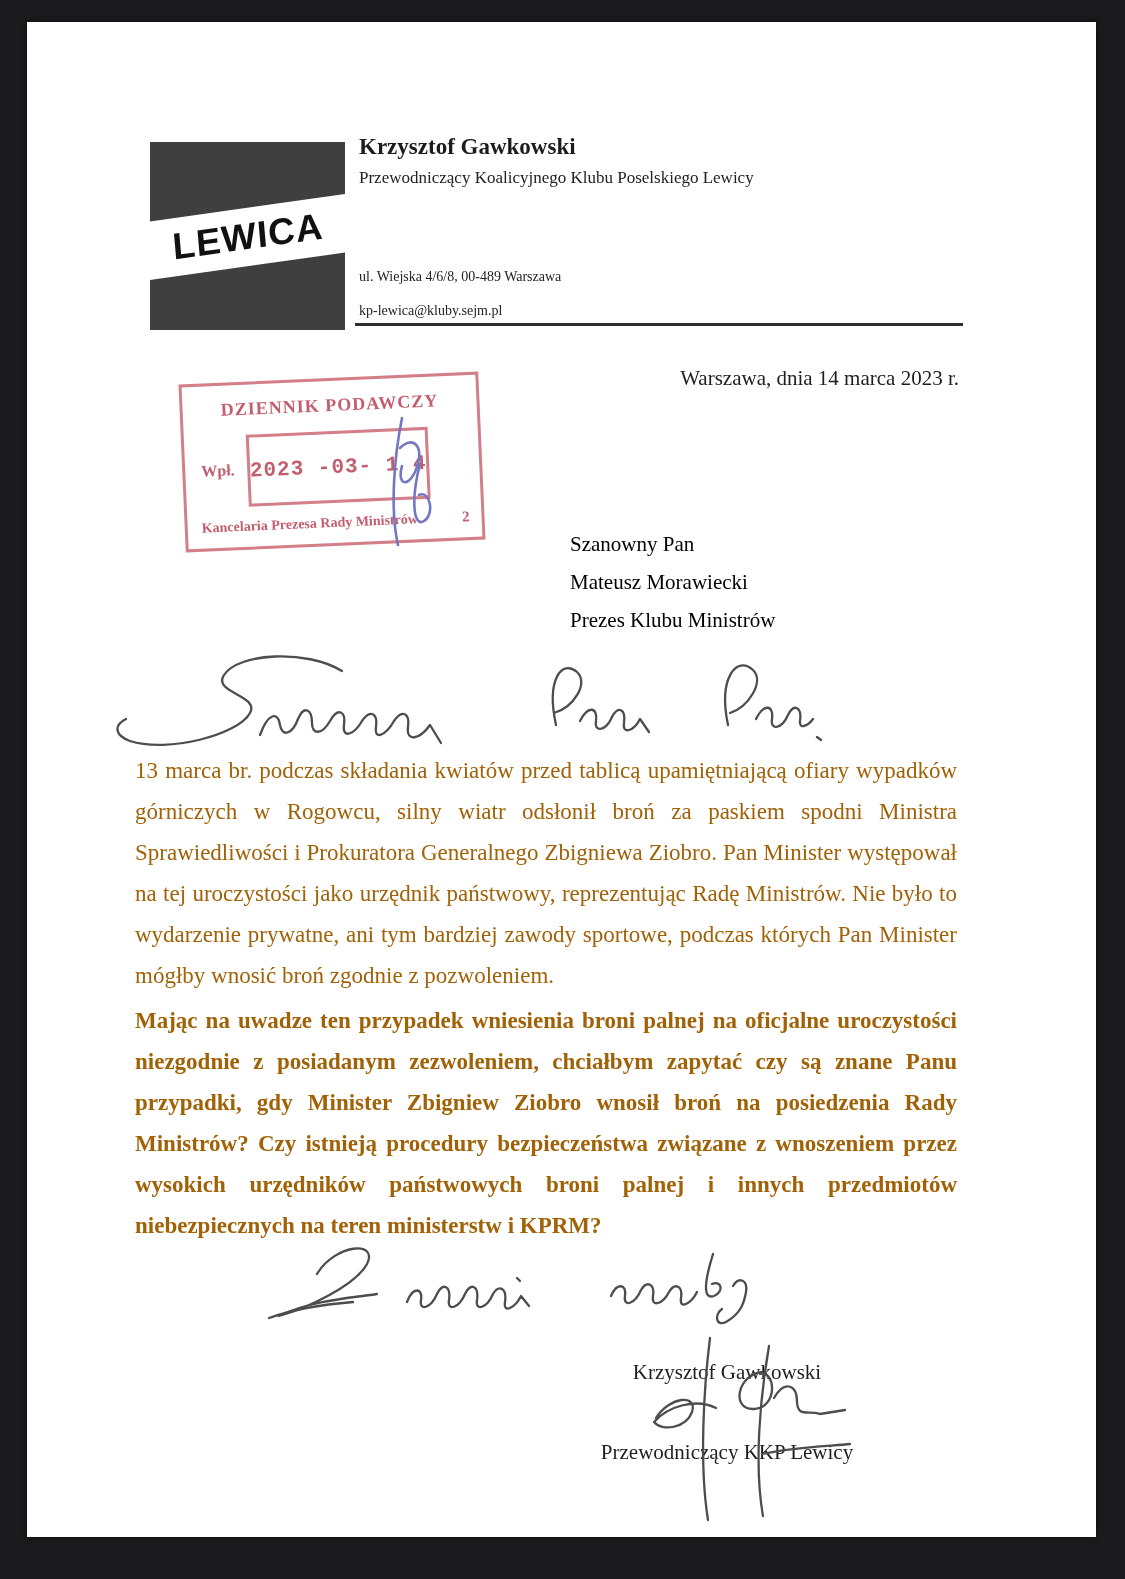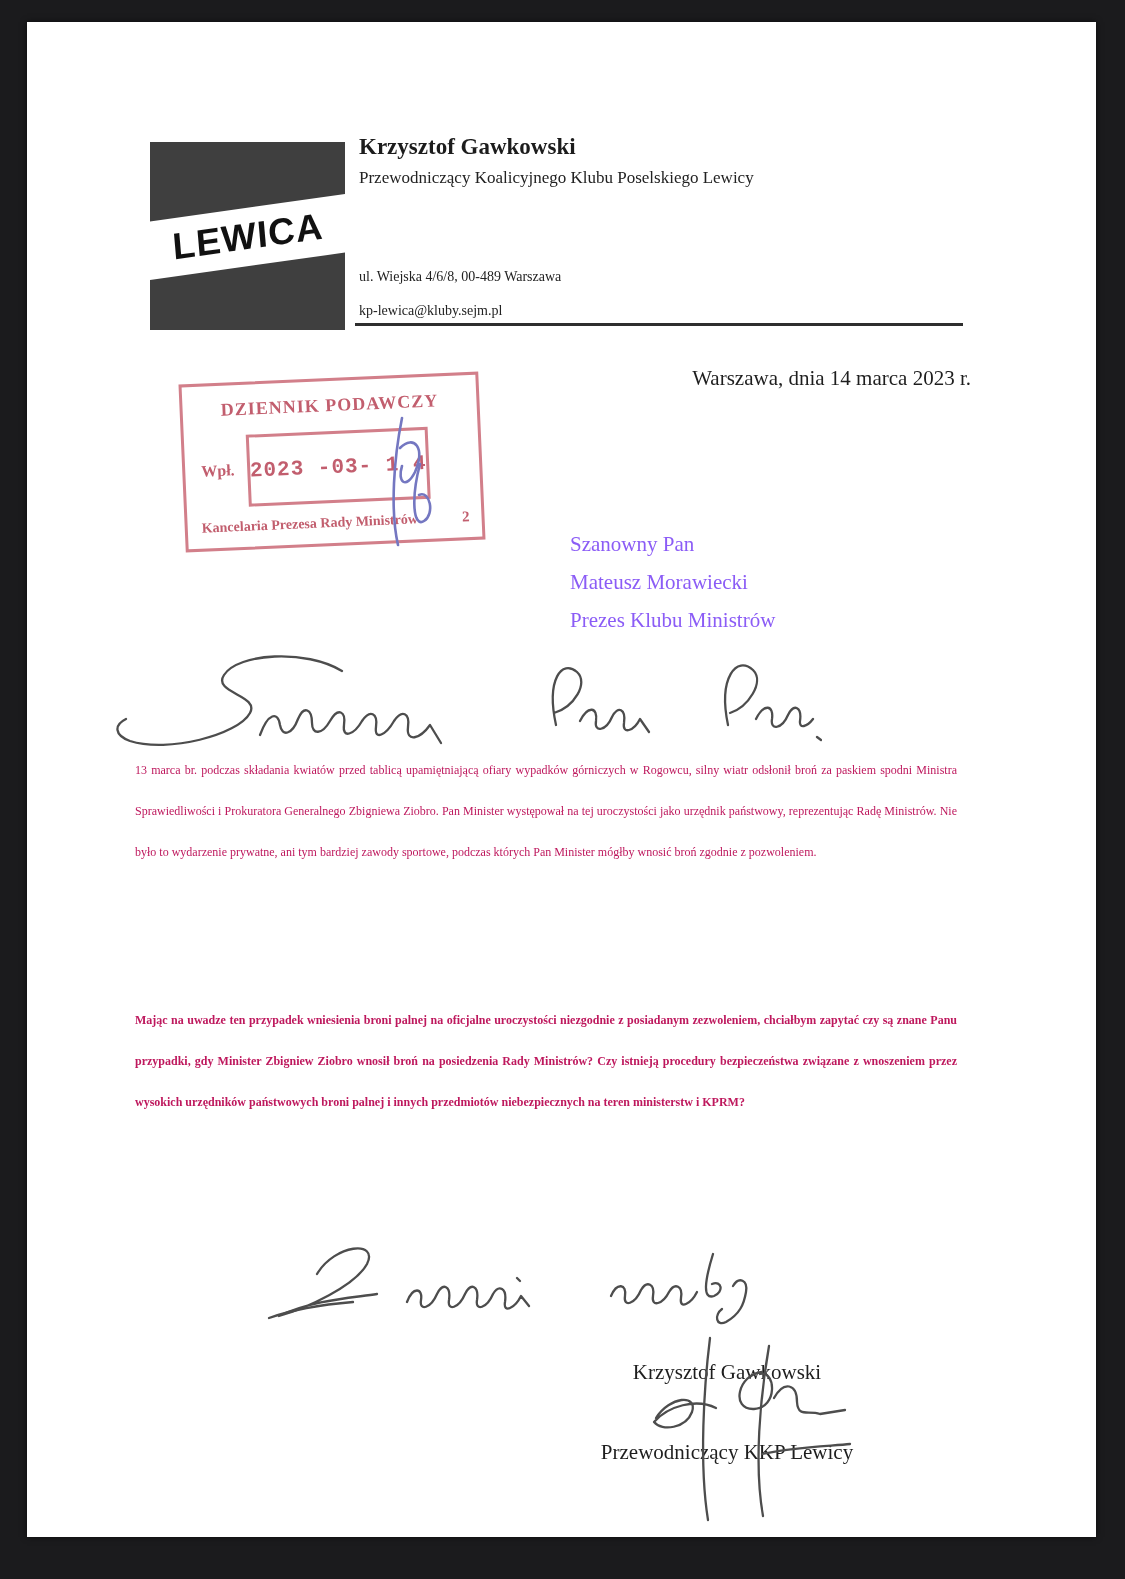--- a/index.html
+++ b/index.html
@@ -50,21 +50,21 @@
   .hdr-address {
     position: absolute; left: 332px; top: 238px;
     font-size: 14px; color: #222222; line-height: 34px;
   }
   .hdr-rule {
     position: absolute; left: 328px; top: 301px;
     width: 608px; height: 3px; background: #2e2e2e;
   }
   
   .dateline {
-    position: absolute; left: 544px; top: 344px;
+    position: absolute; left: 532px; top: 344px;
     width: 400px; text-align: right;
     font-size: 21px; color: #1e1e1e;
   }
   
   .stamp {
     position: absolute; left: 155px; top: 356px;
     width: 300px; height: 168px;
     border: 3px solid #d27f8a;
     transform: rotate(-2.5deg);
     color: #c25e6e;
@@ -97,32 +97,32 @@
     position: absolute; right: 12px; bottom: 12px;
     font-size: 15px; font-weight: bold;
   }
   .stamp-paraphe {
     position: absolute; left: 335px; top: 392px;
     width: 75px; height: 135px;
   }
   
   .recipient {
     position: absolute; left: 543px; top: 503px;
-    font-size: 21px; color: #8b5cf6; line-height: 38px;
+    font-size: 21px; color: #000000; line-height: 38px;
   }
   .recipient .bold { font-weight: normal; }
   
   .hand { position: absolute; }
   .hand path { fill: none; stroke: #4d4d4d; stroke-width: 2.3; stroke-linecap: round; stroke-linejoin: round; }
   .hand.blue path { stroke: #7477c1; stroke-width: 2.6; }
   
   .para {
     position: absolute; left: 108px;
     width: 822px;
-    font-size: 12px; color: #be185d;
+    font-size: 23px; color: #a16207;
     line-height: 41px;
     text-align: justify;
   }
   .para.p1 { top: 728px; }
   .para.p2 { top: 978px; font-weight: bold; }
   
   .sig-name {
     position: absolute; left: 545px; top: 1338px;
     width: 310px; text-align: center;
     font-size: 21px; color: #1e1e1e;

